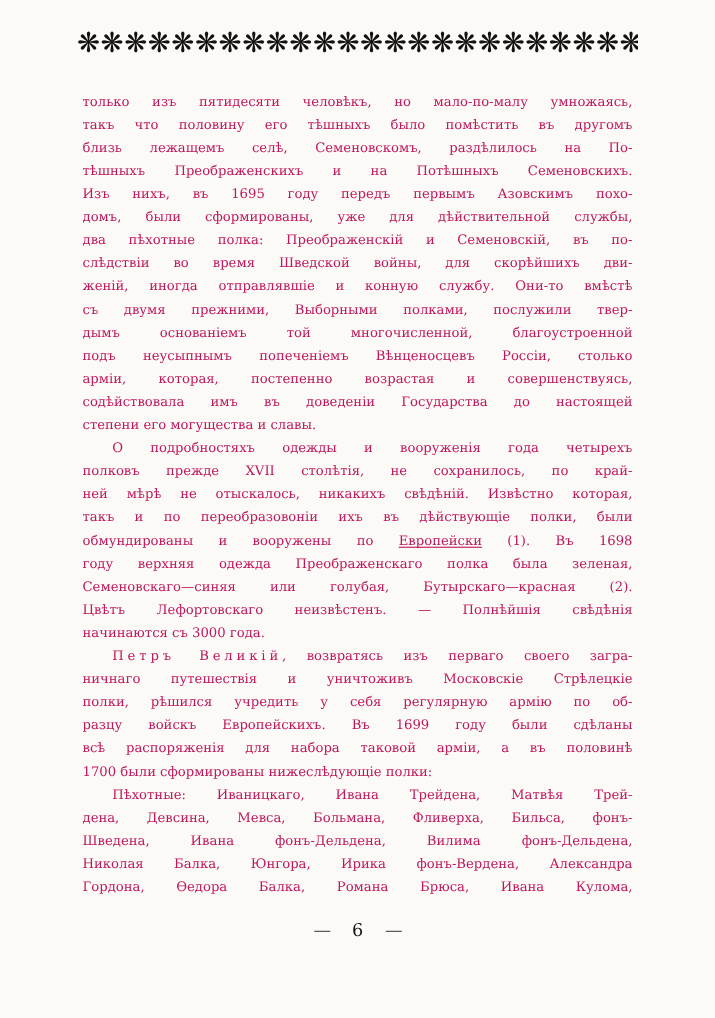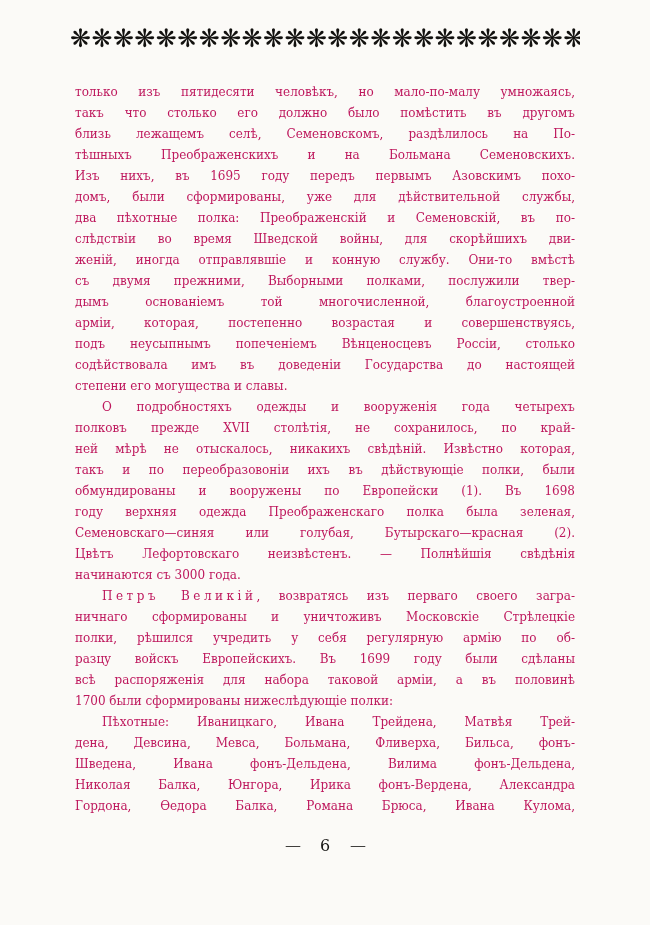--- a/index.html
+++ b/index.html
@@ -54,20 +54,21 @@
   }
   .line.left {
     text-align-last: left;
   }
   .line.indent {
     text-indent: 27px;
   }
   .run-n { font-style: normal; }
   .run-i { }
   .run-u {
+    text-decoration: underline;
     text-decoration-thickness: 1px;
     text-underline-offset: 2px;
   }
   .run-sp { letter-spacing: 3.5px; }
   .footer {
     position: absolute;
     top: 836px;
     left: 0;
     width: 650px;
     display: flex;
@@ -84,49 +85,49 @@
   }
 </style>
 </head>
 <body>
 
 <div class="page">
   <div class="ornament">❋❋❋❋❋❋❋❋❋❋❋❋❋❋❋❋❋❋❋❋❋❋❋❋</div>
   <div class="text-block">
       <div class="paragraph">
         <div class="line"><span class="run-n">только изъ пятидесяти человѣкъ, но мало-по-малу умножаясь,</span></div>
-        <div class="line"><span class="run-n">такъ что столько его должно было помѣстить въ другомъ</span></div>
+        <div class="line"><span class="run-n">такъ что половину его тѣшныхъ было помѣстить въ другомъ</span></div>
         <div class="line"><span class="run-n">близь лежащемъ селѣ, Семеновскомъ, раздѣлилось </span><span class="run-i">на По-</span></div>
-        <div class="line"><span class="run-i">тѣшныхъ Преображенскихъ</span><span class="run-n"> и </span><span class="run-i">на Больмана Семеновскихъ</span><span class="run-n">.</span></div>
+        <div class="line"><span class="run-i">тѣшныхъ Преображенскихъ</span><span class="run-n"> и </span><span class="run-i">на Потѣшныхъ Семеновскихъ</span><span class="run-n">.</span></div>
         <div class="line"><span class="run-n">Изъ нихъ, въ 1695 году передъ первымъ Азовскимъ похо-</span></div>
         <div class="line"><span class="run-n">домъ, были сформированы, уже для дѣйствительной службы,</span></div>
         <div class="line"><span class="run-n">два пѣхотные полка: </span><span class="run-i">Преображенскій</span><span class="run-n"> и </span><span class="run-i">Семеновскій</span><span class="run-n">, въ по-</span></div>
         <div class="line"><span class="run-n">слѣдствіи во время Шведской войны, для скорѣйшихъ дви-</span></div>
         <div class="line"><span class="run-n">женій, иногда отправлявшіе и конную службу. Они-то вмѣстѣ</span></div>
         <div class="line"><span class="run-n">съ двумя прежними, </span><span class="run-i">Выборными</span><span class="run-n"> полками, послужили твер-</span></div>
         <div class="line"><span class="run-n">дымъ основаніемъ той многочисленной, благоустроенной</span></div>
+        <div class="line"><span class="run-n">подъ неусыпнымъ попеченіемъ Вѣнценосцевъ Россіи, столько</span></div>
         <div class="line"><span class="run-n">арміи, которая, постепенно возрастая и совершенствуясь,</span></div>
-        <div class="line"><span class="run-n">подъ неусыпнымъ попеченіемъ Вѣнценосцевъ Россіи, столько</span></div>
         <div class="line"><span class="run-n">содѣйствовала имъ въ доведеніи Государства до настоящей</span></div>
         <div class="line left"><span class="run-n">степени его могущества и славы.</span></div>
       </div>
       <div class="paragraph">
         <div class="line indent"><span class="run-n">О подробностяхъ одежды и вооруженія года четырехъ</span></div>
         <div class="line"><span class="run-n">полковъ прежде XVII столѣтія, не сохранилось, по край-</span></div>
         <div class="line"><span class="run-n">ней мѣрѣ не отыскалось, никакихъ свѣдѣній. Извѣстно которая,</span></div>
         <div class="line"><span class="run-n">такъ и по переобразовоніи ихъ въ дѣйствующіе полки, были</span></div>
         <div class="line"><span class="run-n">обмундированы и вооружены по </span><span class="run-u">Европейски</span><span class="run-n"> (1). Въ 1698</span></div>
         <div class="line"><span class="run-n">году верхняя одежда Преображенскаго полка была зеленая,</span></div>
         <div class="line"><span class="run-n">Семеновскаго—синяя или голубая, Бутырскаго—красная (2).</span></div>
         <div class="line"><span class="run-n">Цвѣтъ Лефортовскаго неизвѣстенъ. — Полнѣйшія свѣдѣнія</span></div>
         <div class="line left"><span class="run-n">начинаются съ 3000 года.</span></div>
       </div>
       <div class="paragraph">
         <div class="line indent"><span class="run-sp">Петръ Великій</span><span class="run-n">, возвратясь изъ перваго своего загра-</span></div>
-        <div class="line"><span class="run-n">ничнаго сформированы и уничтоживъ Московскіе Стрѣлецкіе</span></div>
+        <div class="line"><span class="run-n">ничнаго путешествія и уничтоживъ Московскіе Стрѣлецкіе</span></div>
         <div class="line"><span class="run-n">полки, рѣшился учредить у себя регулярную армію по об-</span></div>
         <div class="line"><span class="run-n">разцу войскъ Европейскихъ. Въ 1699 году были сдѣланы</span></div>
         <div class="line"><span class="run-n">всѣ распоряженія для набора таковой арміи, а въ половинѣ</span></div>
         <div class="line left"><span class="run-n">1700 были сформированы нижеслѣдующіе полки:</span></div>
       </div>
       <div class="paragraph">
         <div class="line indent"><span class="run-i">Пѣхотные:</span><span class="run-n"> Иваницкаго, Ивана Трейдена, Матвѣя Трей-</span></div>
         <div class="line"><span class="run-n">дена, Девсина, Мевса, Больмана, Фливерха, Бильса, фонъ-</span></div>
         <div class="line"><span class="run-n">Шведена, Ивана фонъ-Дельдена, Вилима фонъ-Дельдена,</span></div>
         <div class="line"><span class="run-n">Николая Балка, Юнгора, Ирика фонъ-Вердена, Александра</span></div>

